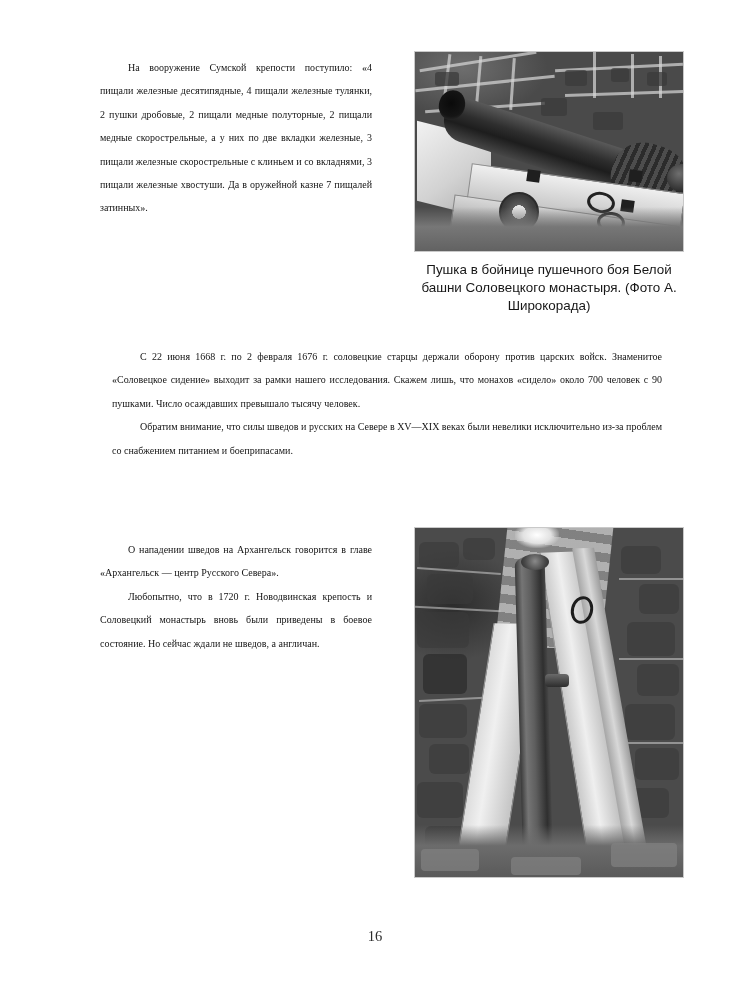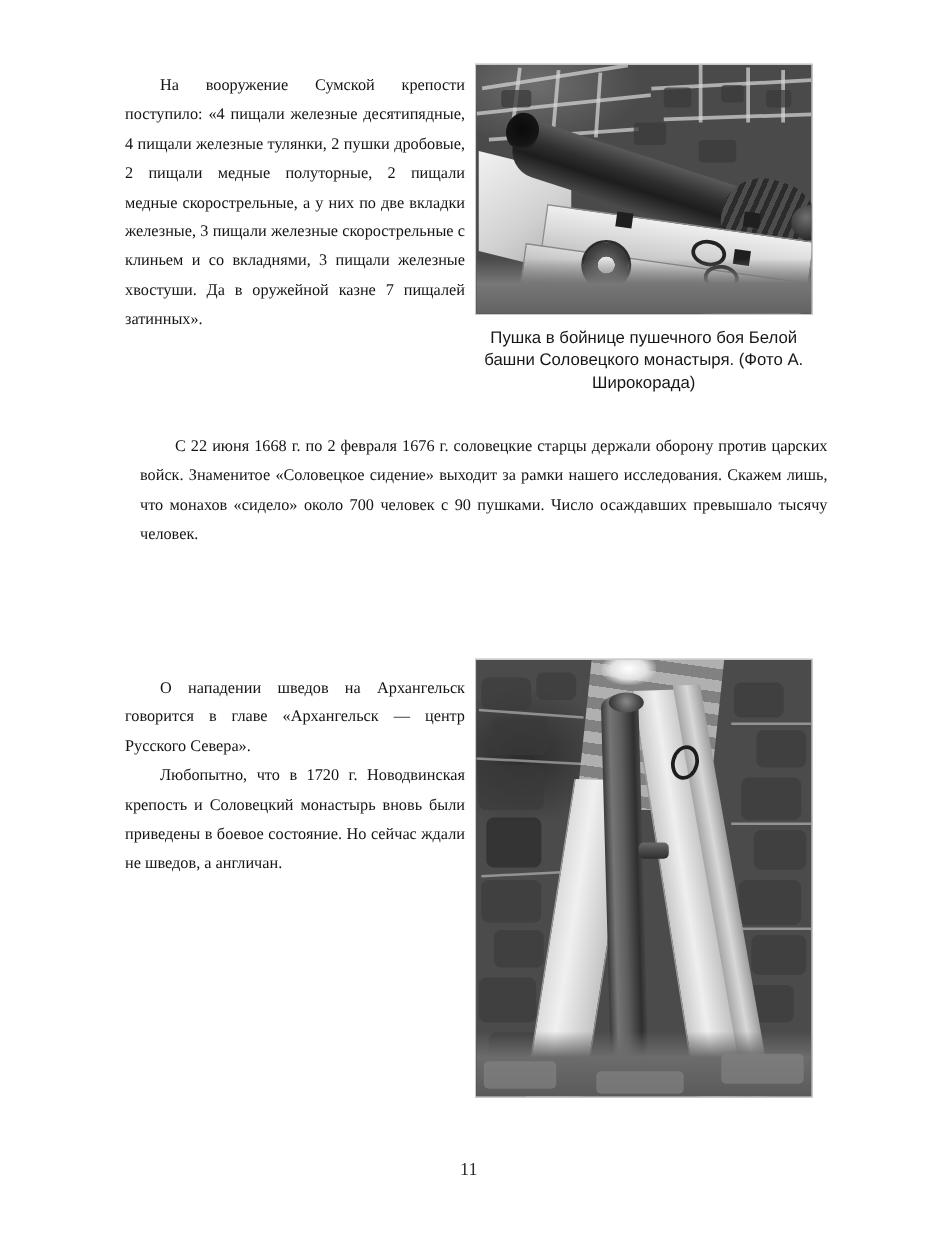--- a/index.html
+++ b/index.html
@@ -22,21 +22,21 @@
     left: 0;
     top: 0;
     width: 750px;
     height: 1000px;
     background: #ffffff;
   }
 
   
   .body-text {
     font-family: "Liberation Serif", "DejaVu Serif", serif;
-    font-size: 13px;
+    font-size: 10px;
     line-height: 23.4px;
     color: #141414;
     text-align: justify;
     text-justify: inter-word;
     hyphens: manual;
   }
   .body-text p {
     margin: 0;
     text-indent: 28px;
   }
@@ -60,20 +60,21 @@
   #col-bottom-left {
     position: absolute;
     left: 100px;
     top: 538px;
     width: 272px;
   }
 
   
   .figure {
     position: absolute;
+    margin-left: 34px;
   }
   .photo {
     display: block;
     border: 1px solid #c9c9c9;
     background: #8a8a8a;
     position: relative;
     overflow: hidden;
   }
   .caption {
     font-family: "Liberation Sans", "DejaVu Sans", sans-serif;
@@ -302,20 +303,21 @@
       <div class="ph1-bolt" style="left:112px; top:118px;"></div>
 
       <div style="position:absolute; left:0; bottom:0; width:100%; height:44px;
                   background:linear-gradient(180deg, rgba(120,120,120,0) 0%, #777 45%, #626262 100%);"></div>
     </div>
     <div class="caption center">Пушка в бойнице пушечного боя Белой башни Соловецкого монастыря. (Фото А. Широкорада)</div>
   </div>
 
   <div class="body-text" id="block-full">
     <p>С 22 июня 1668 г. по 2 февраля 1676 г. соловецкие старцы держали оборону против царских войск. Знаменитое «Соловецкое сидение» выходит за рамки нашего исследования. Скажем лишь, что монахов «сидело» около 700 человек с 90 пушками. Число осаждавших превышало тысячу человек.</p>
+    <p>Обратим внимание, что силы шведов и русских на Севере в XV—XIX веках были невелики исключительно из-за проблем со снабжением питанием и боеприпасами.</p>
   </div>
 
   <div class="body-text" id="col-bottom-left">
     <p>О нападении шведов на Архангельск говорится в главе «Архангельск — центр Русского Севера».</p>
     <p>Любопытно, что в 1720 г. Новодвинская крепость и Соловецкий монастырь вновь были приведены в боевое состояние. Но сейчас ждали не шведов, а англичан.</p>
   </div>
 
   <div class="figure" id="figure-pishchal">
     <div class="photo">
       <div class="ph2-bg"></div>
@@ -357,15 +359,15 @@
       <div class="ph2-trunnion"></div>
       <div class="ph2-ring"></div>
 
       <div class="ph2-floor"></div>
       <div class="ph2-floor-stone" style="left:6px;   bottom:6px;  width:58px; height:22px;"></div>
       <div class="ph2-floor-stone" style="left:196px; bottom:10px; width:66px; height:24px;"></div>
       <div class="ph2-floor-stone" style="left:96px;  bottom:2px;  width:70px; height:18px;"></div>
     </div>
   </div>
 
-  <div id="page-number">11</div>
+  <div id="page-number">16</div>
 
 </div>
 
 </body></html>

